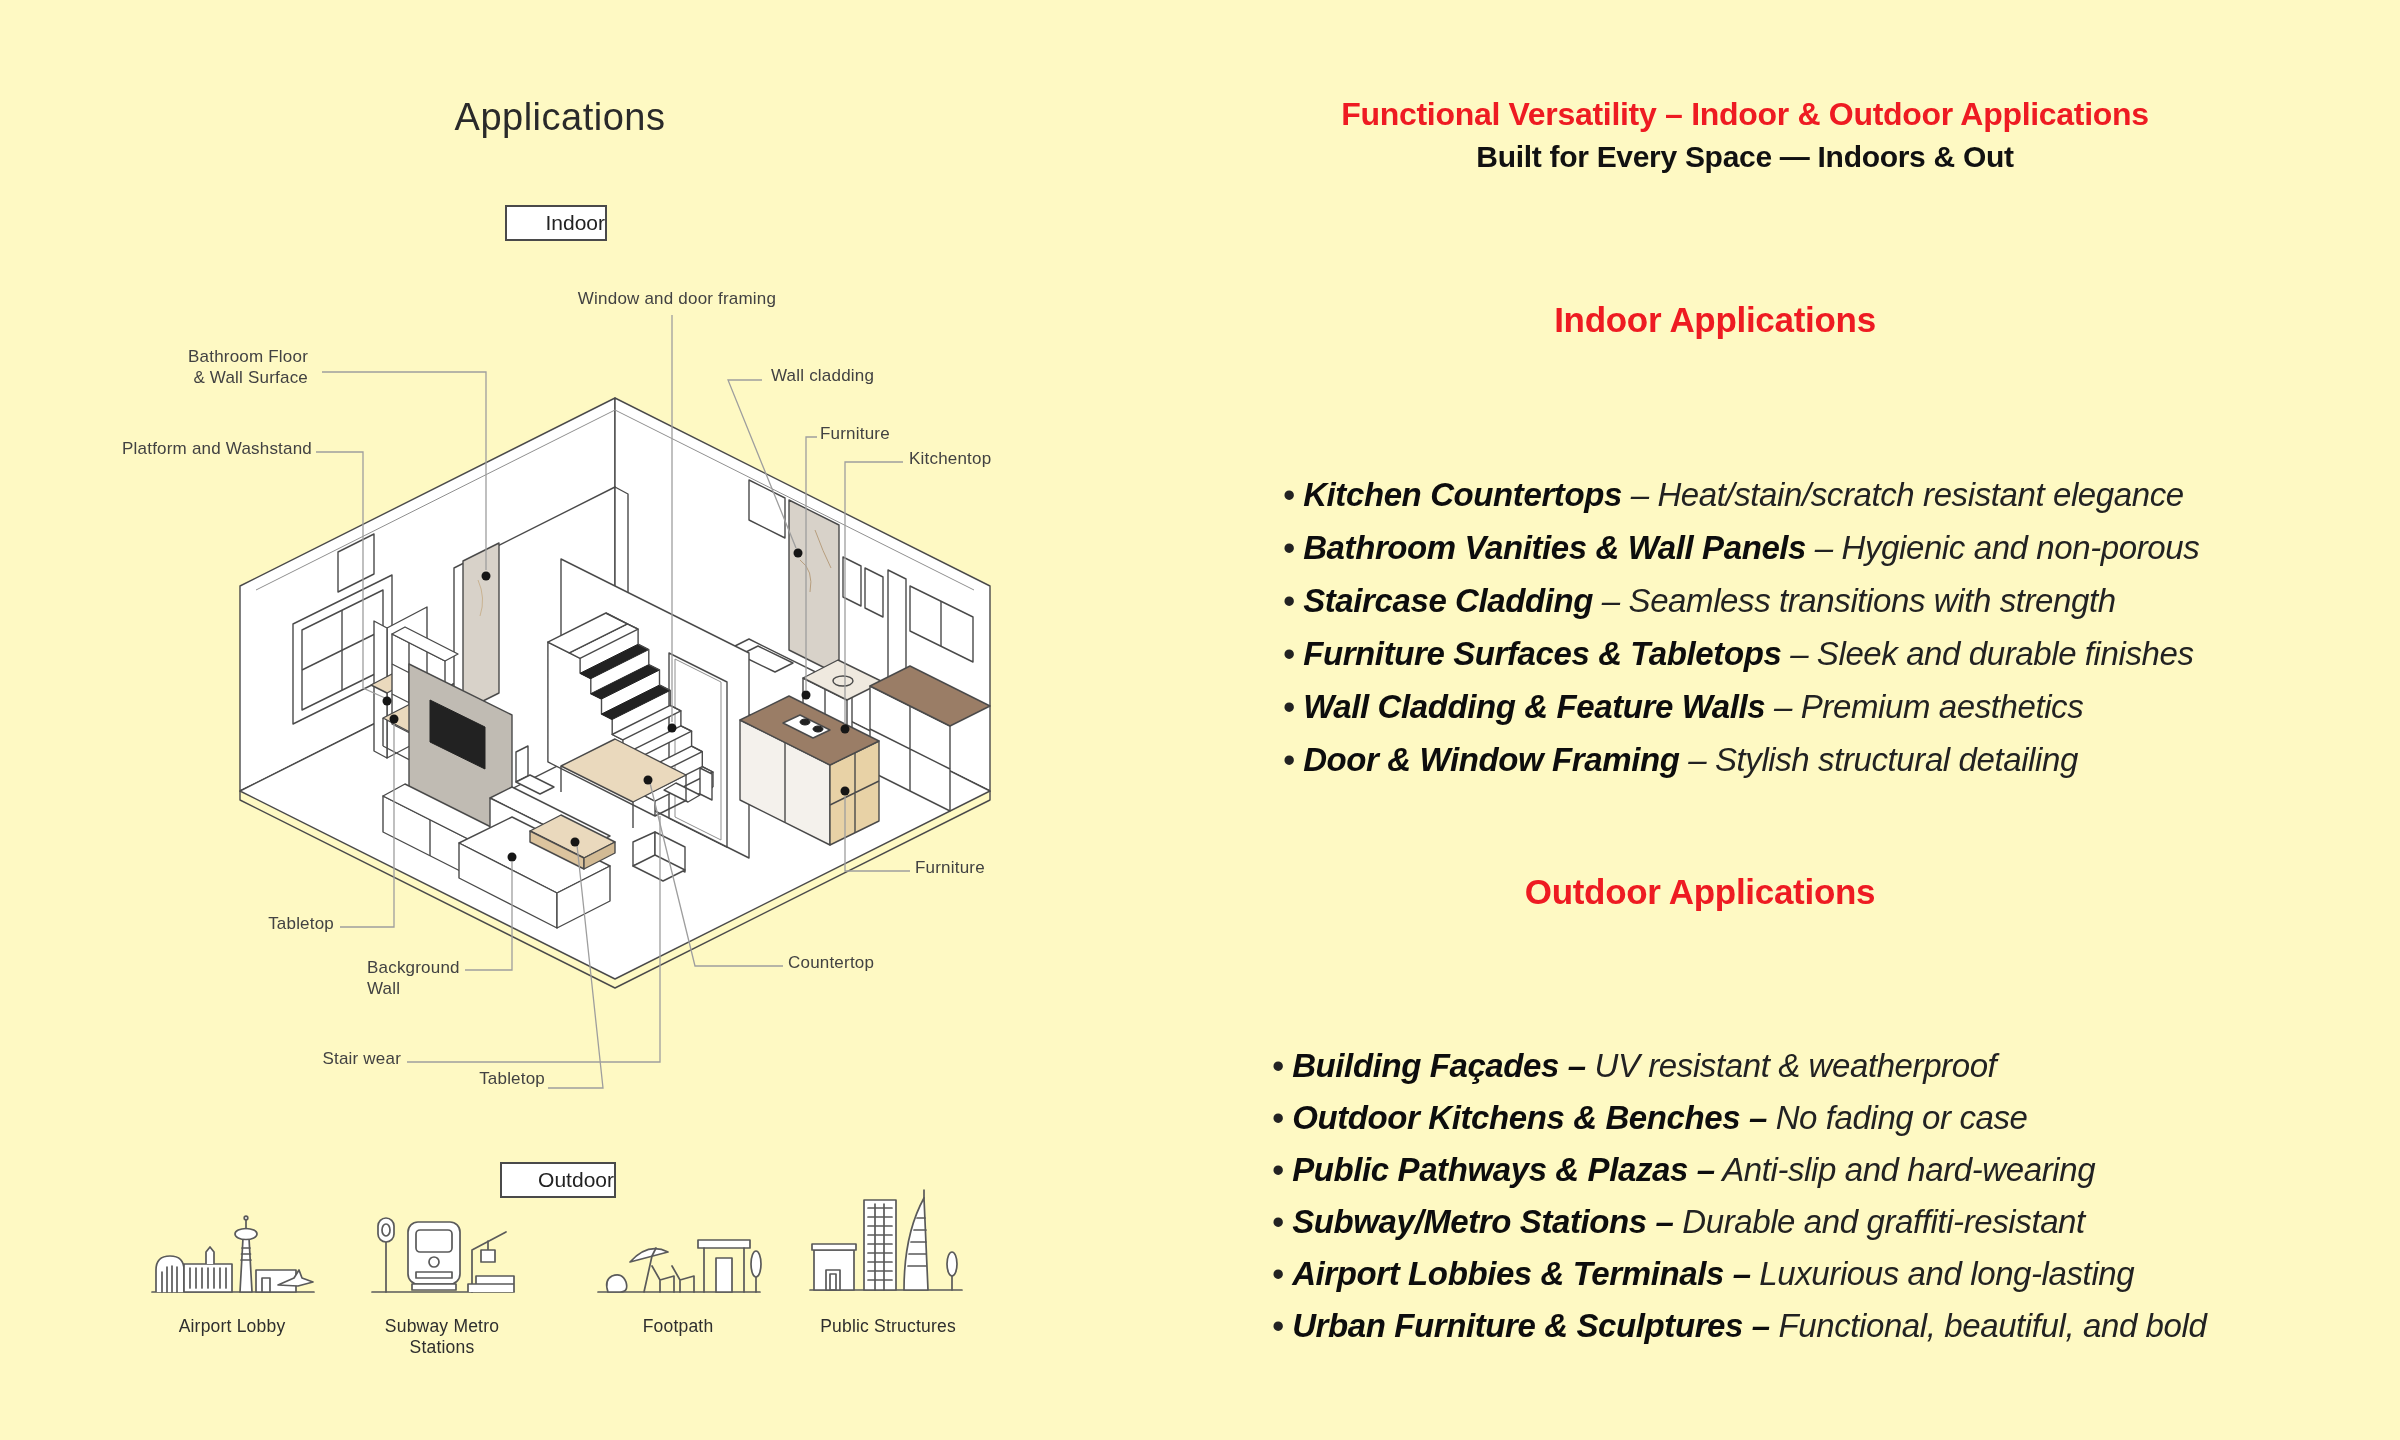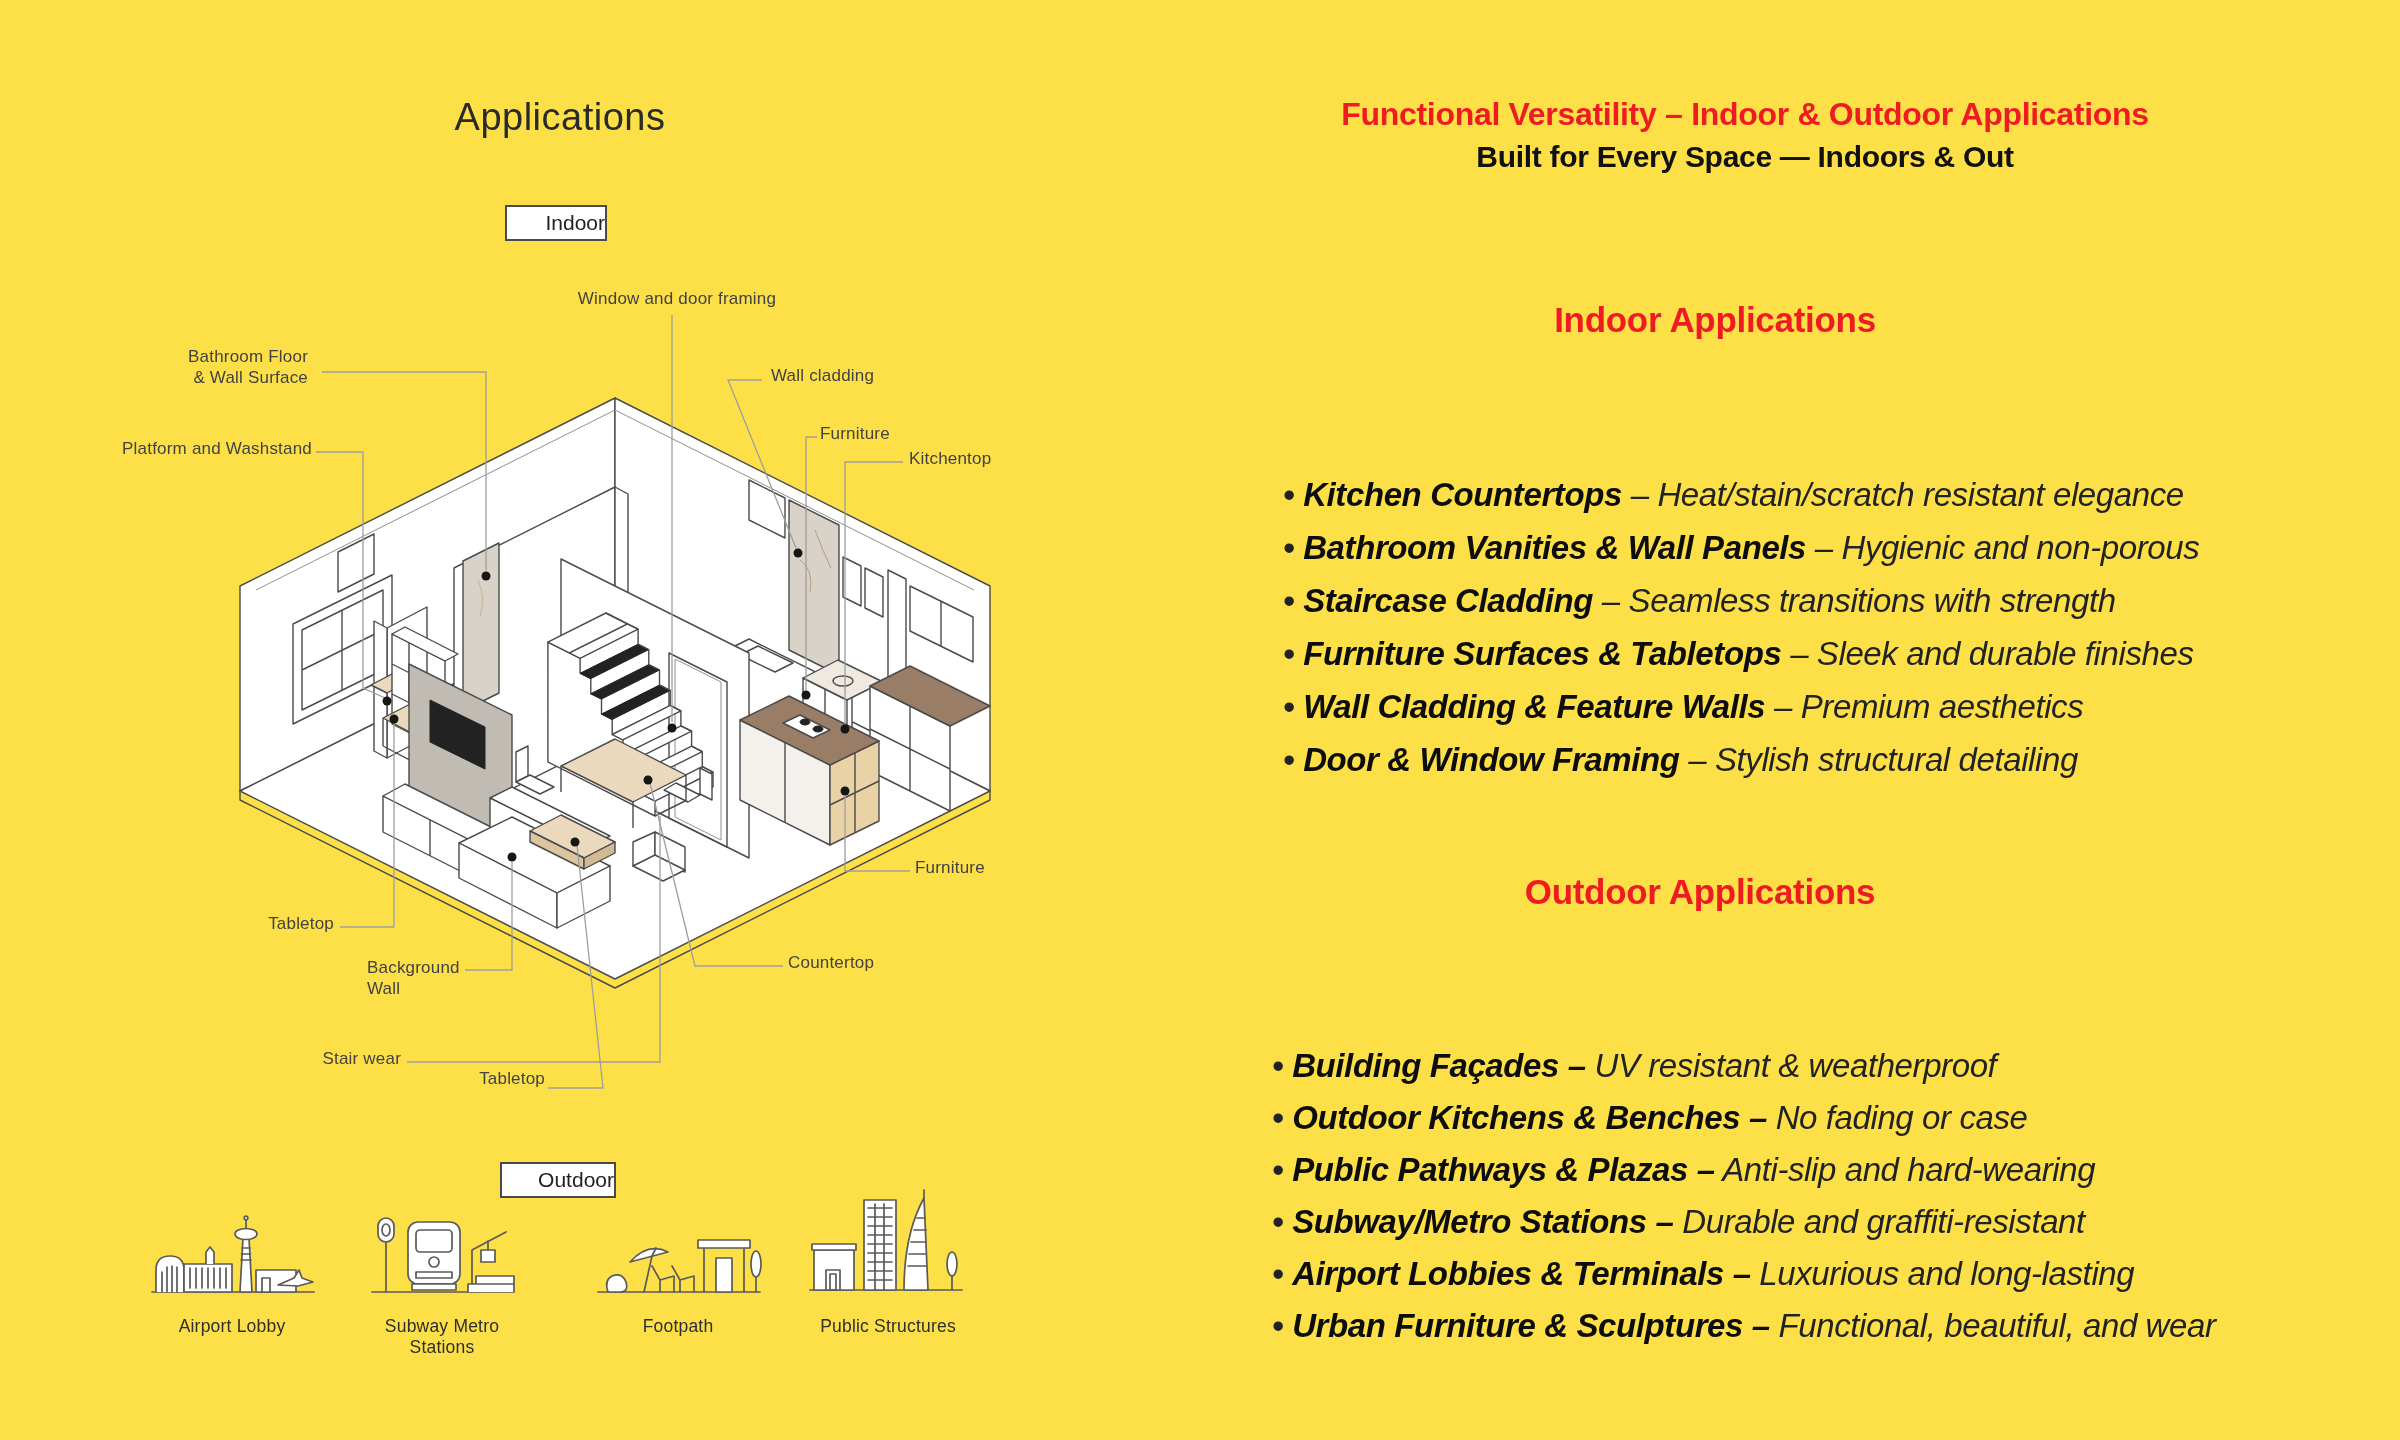--- a/index.html
+++ b/index.html
@@ -1,16 +1,16 @@
 <!DOCTYPE html>
 <html><head>
 <meta charset="utf-8">
 <style>
   html,body{margin:0;padding:0;background:#fff;}
-  #stage{position:relative;width:2400px;height:1440px;background:#fde047;overflow:hidden;
+  #stage{position:relative;width:2400px;height:1440px;background:#fef9c3;overflow:hidden;
          font-family:"Liberation Sans", sans-serif;}
   
   .app-title{position:absolute;left:380px;top:96px;width:360px;text-align:center;
              font-size:38px;color:#2a2a2a;letter-spacing:0.5px;}
   .badge{position:absolute;border:2px solid #4a4a4a;background:#fff;color:#222;
          font-size:21px;text-align:right;padding:4px 0;}
   .badge.indoor{left:505px;top:205px;width:98px;}
   .badge.outdoor{left:500px;top:1162px;width:112px;}
   .dlabel{position:absolute;font-size:17px;color:#424242;letter-spacing:0.2px;
           white-space:pre-line;line-height:21px;}
@@ -284,16 +284,16 @@
       <div class="bullet-line"><span class="bdot">•</span><span class="bb">Door &amp; Window Framing</span><span class="br"> – Stylish structural detailing</span></div>
     </div>
 
   <div class="sec-title outdoor">Outdoor Applications</div>
   <div class="bullets outdoor">
       <div class="bullet-line"><span class="bdot">•</span><span class="bb">Building Façades –</span><span class="br"> UV resistant &amp; weatherproof</span></div>
       <div class="bullet-line"><span class="bdot">•</span><span class="bb">Outdoor Kitchens &amp; Benches –</span><span class="br"> No fading or case</span></div>
       <div class="bullet-line"><span class="bdot">•</span><span class="bb">Public Pathways &amp; Plazas –</span><span class="br"> Anti-slip and hard-wearing</span></div>
       <div class="bullet-line"><span class="bdot">•</span><span class="bb">Subway/Metro Stations –</span><span class="br"> Durable and graffiti-resistant</span></div>
       <div class="bullet-line"><span class="bdot">•</span><span class="bb">Airport Lobbies &amp; Terminals –</span><span class="br"> Luxurious and long-lasting</span></div>
-      <div class="bullet-line"><span class="bdot">•</span><span class="bb">Urban Furniture &amp; Sculptures –</span><span class="br"> Functional, beautiful, and wear</span></div>
+      <div class="bullet-line"><span class="bdot">•</span><span class="bb">Urban Furniture &amp; Sculptures –</span><span class="br"> Functional, beautiful, and bold</span></div>
     </div>
 
 </div>
 
 </body></html>

